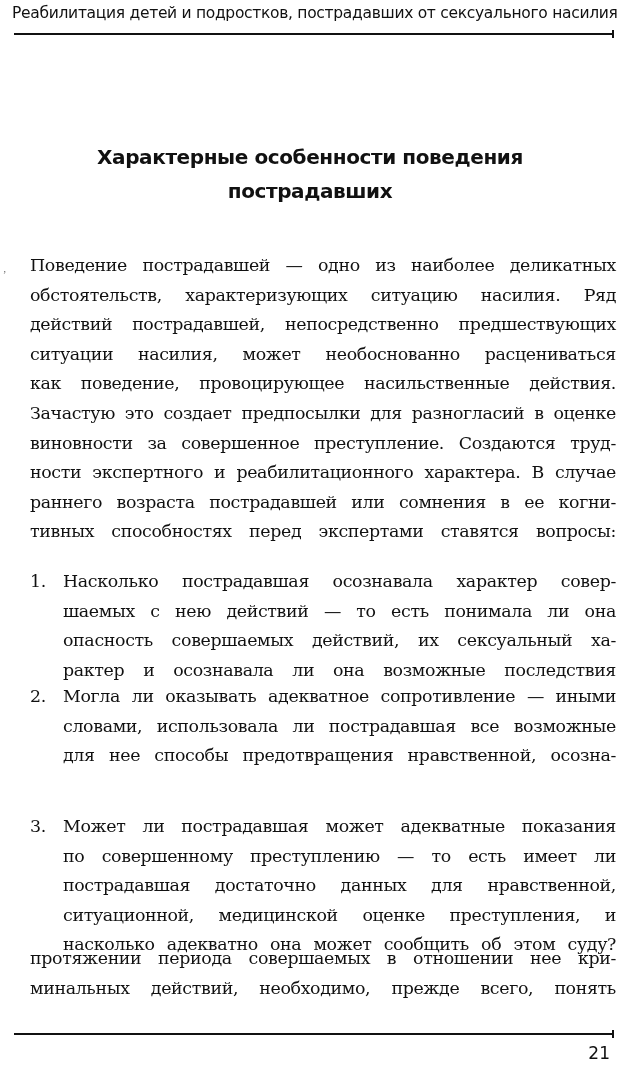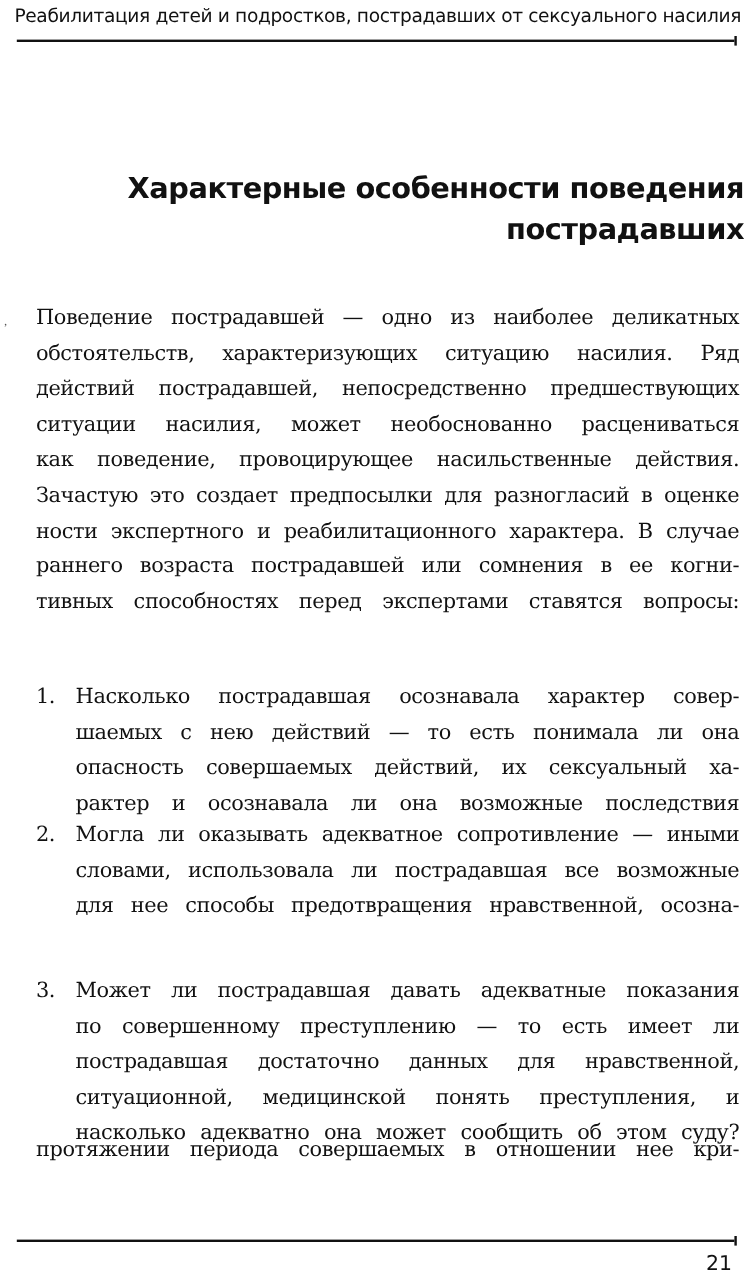--- a/index.html
+++ b/index.html
@@ -12,22 +12,22 @@
     }
     .rule {
       position: absolute; left: 14px; width: 598px; height: 2px; background: #111;
     }
     .rule::after {
       content: ""; position: absolute; right: -2px; top: -3px; width: 2px; height: 8px; background: #111;
     }
     .rule.top { top: 33px; }
     .rule.bottom { top: 1033px; }
     .chapter-title {
-      position: absolute; left: 0; top: 140px; width: 620px; text-align: right;
-      font-family: "DejaVu Sans", sans-serif; font-weight: bold; font-size: 24px; line-height: 34px;
+      position: absolute; left: 0; top: 140px; width: 620px; text-align: center;
+      font-family: "DejaVu Sans", sans-serif; font-weight: bold; font-size: 20px; line-height: 34px;
       letter-spacing: -0.4px;
     }
     .body {
       position: absolute; left: 30px; width: 586px;
       font-family: "DejaVu Serif", serif; font-size: 17.4px; line-height: 29.6px; letter-spacing: -0.35px;
     }
     .line { display: block; white-space: nowrap; text-align: justify; text-align-last: justify; }
     .line.last { text-align-last: left; }
     .para1 { top: 251px; }
     .list-item { position: absolute; left: 30px; width: 586px; font-family: "DejaVu Serif", serif; font-size: 17.4px; line-height: 29.6px; letter-spacing: -0.35px; }
@@ -57,20 +57,21 @@
 
 <span class="mark">‚</span>
 
 <div class="body para1">
   <span class="line">Поведение пострадавшей — одно из наиболее деликатных</span>
   <span class="line">обстоятельств, характеризующих ситуацию насилия. Ряд</span>
   <span class="line">действий пострадавшей, непосредственно предшествующих</span>
   <span class="line">ситуации насилия, может необоснованно расцениваться</span>
   <span class="line">как поведение, провоцирующее насильственные действия.</span>
   <span class="line">Зачастую это создает предпосылки для разногласий в оценке</span>
+  <span class="line">виновности за совершенное преступление. Создаются труд-</span>
   <span class="line">ности экспертного и реабилитационного характера. В случае</span>
   <span class="line">раннего возраста пострадавшей или сомнения в ее когни-</span>
   <span class="line">тивных способностях перед экспертами ставятся вопросы:</span>
 </div>
 
 <div class="list-item item1">
   <span class="list-num">1.</span>
   <div class="list-body">
     <span class="line">Насколько пострадавшая осознавала характер совер-</span>
     <span class="line">шаемых с нею действий — то есть понимала ли она</span>
@@ -84,26 +85,27 @@
   <div class="list-body">
     <span class="line">Могла ли оказывать адекватное сопротивление — иными</span>
     <span class="line">словами, использовала ли пострадавшая все возможные</span>
     <span class="line">для нее способы предотвращения нравственной, осозна-</span>
   </div>
 </div>
 
 <div class="list-item item3">
   <span class="list-num">3.</span>
   <div class="list-body">
-    <span class="line">Может ли пострадавшая давать адекватные показания</span>
+    <span class="line">Может ли пострадавшая может адекватные показания</span>
     <span class="line">по совершенному преступлению — то есть имеет ли</span>
     <span class="line">пострадавшая достаточно данных для нравственной,</span>
-    <span class="line">ситуационной, медицинской понять преступления, и</span>
+    <span class="line">ситуационной, медицинской оценке преступления, и</span>
     <span class="line">насколько адекватно она может сообщить об этом суду?</span>
   </div>
 </div>
 
 <div class="body para2">
   <span class="line">протяжении периода совершаемых в отношении нее кри-</span>
+  <span class="line">минальных действий, необходимо, прежде всего, понять</span>
 </div>
 
 <div class="rule bottom"></div>
 <div class="page-number">21</div>
 
 </body></html>

